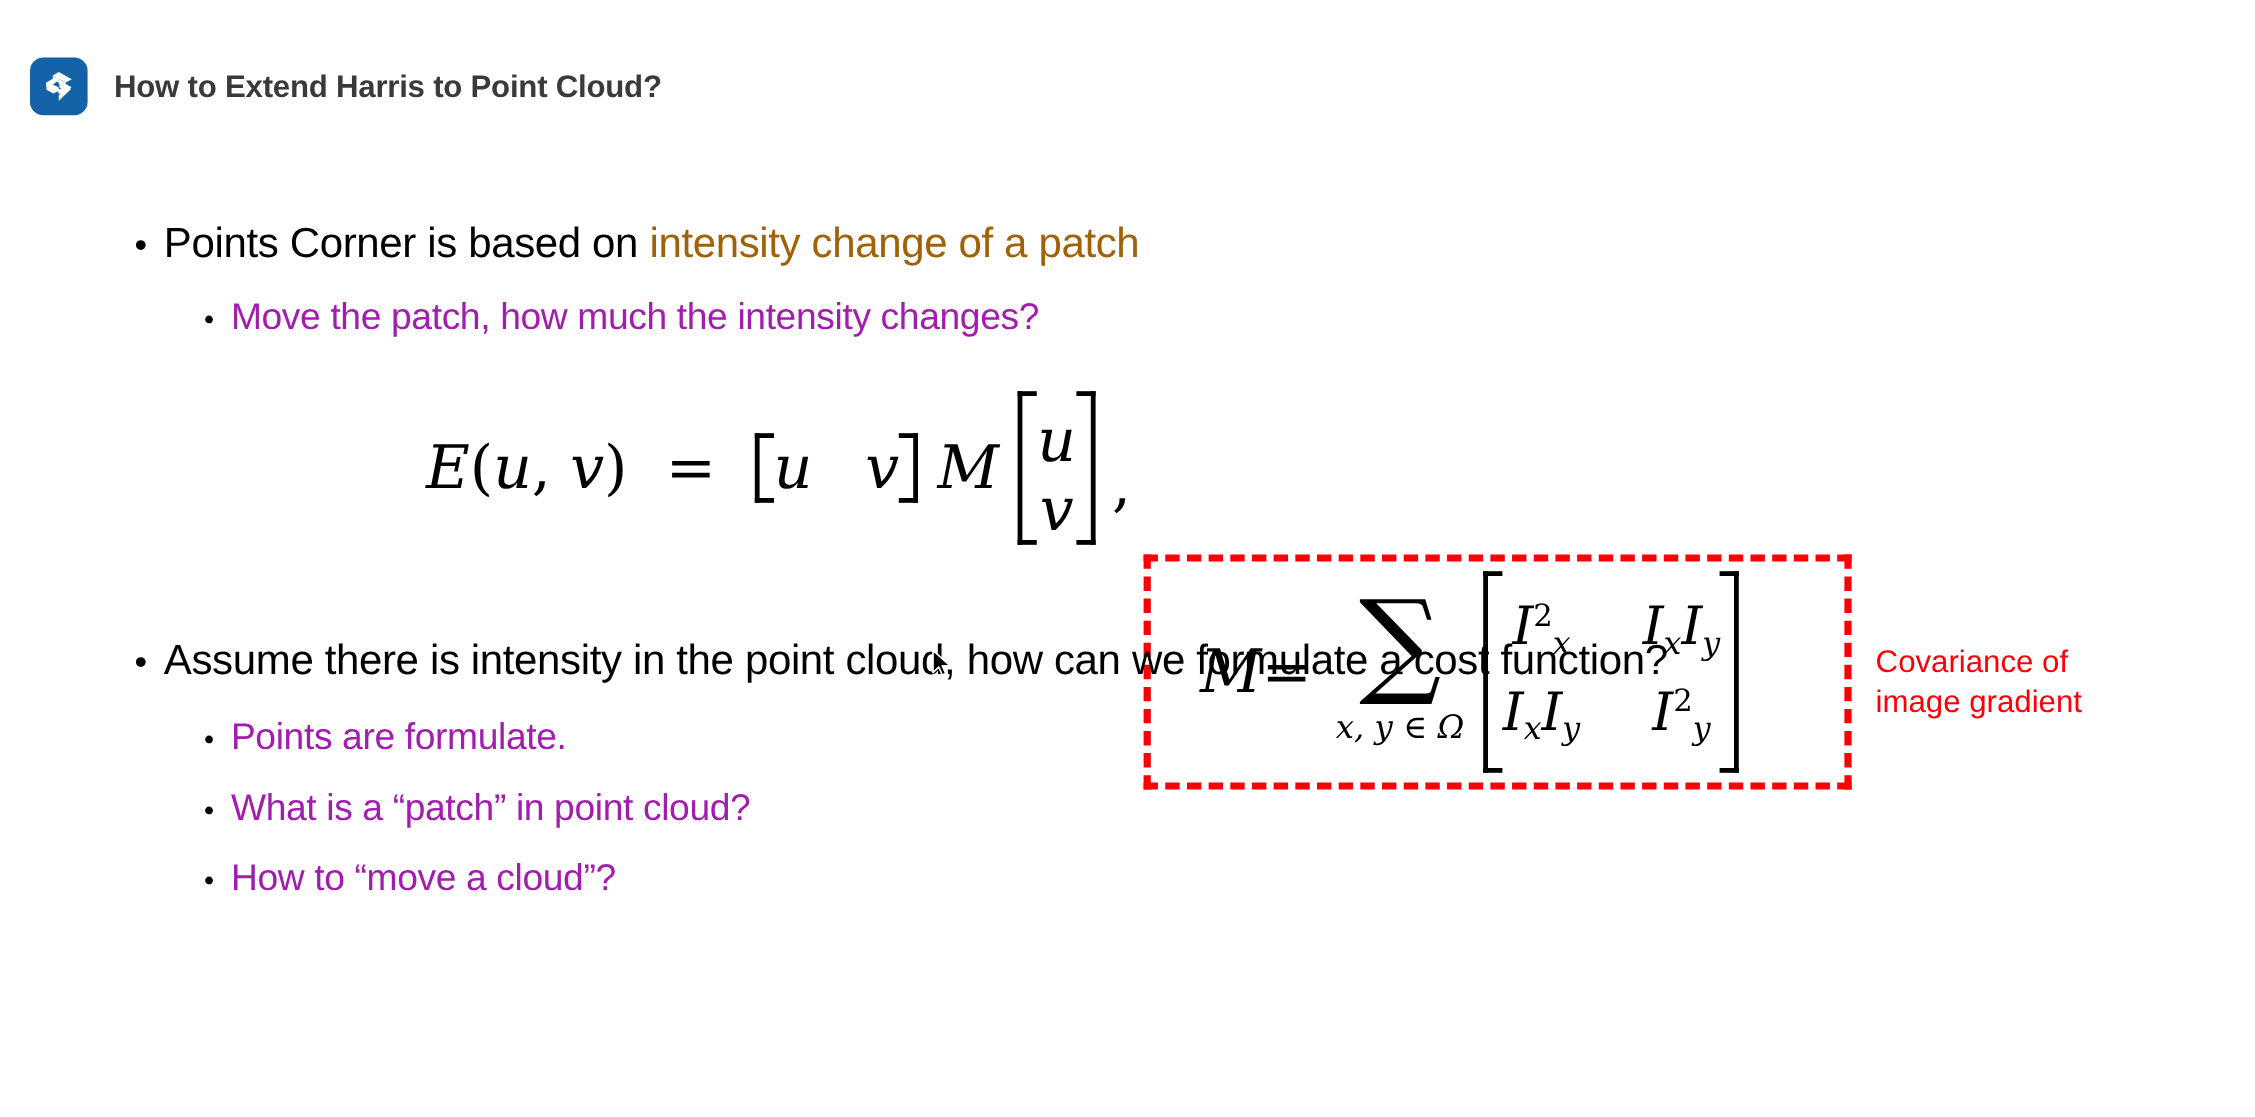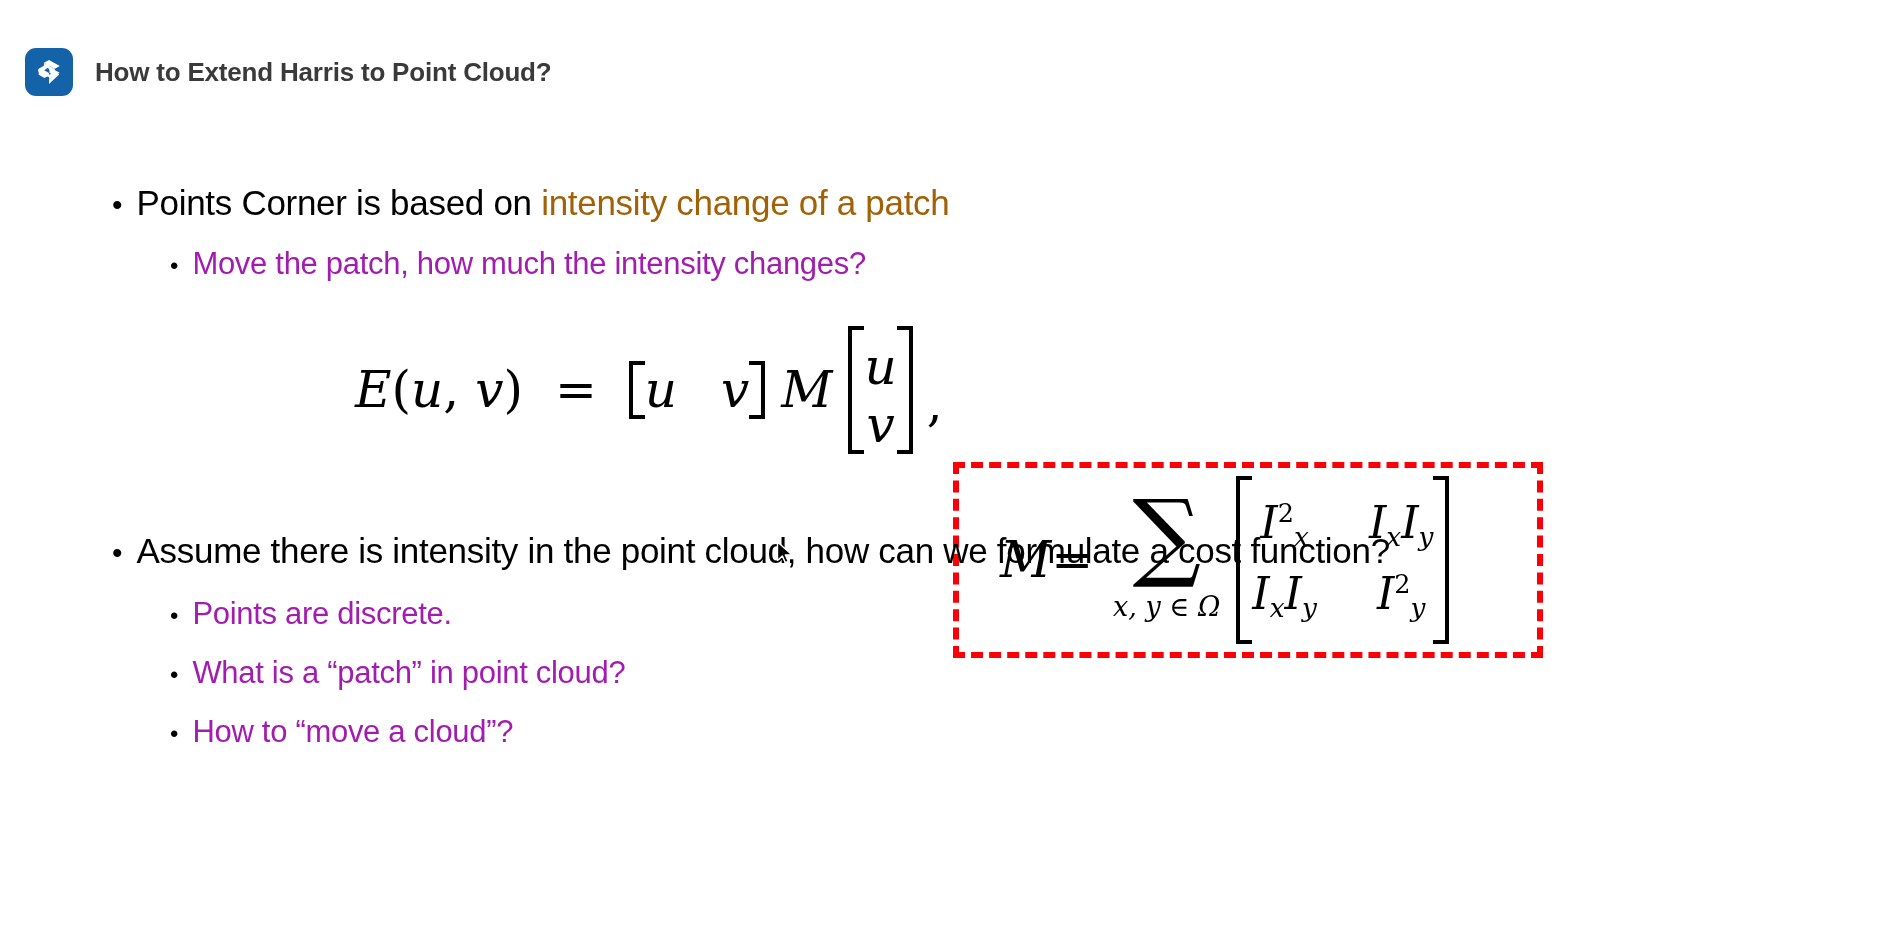--- a/index.html
+++ b/index.html
@@ -303,30 +303,34 @@
       <span class="brk mat2">
         <span class="cells">
           <span class="cell"><span class="mi">I</span><sup class="mx">2</sup><sub class="mx">x</sub></span>
           <span class="cell"><span class="mi">I</span><sub class="mx">x</sub><span class="mi">I</span><sub class="mx">y</sub></span>
           <span class="cell"><span class="mi">I</span><sub class="mx">x</sub><span class="mi">I</span><sub class="mx">y</sub></span>
           <span class="cell"><span class="mi">I</span><sup class="mx">2</sup><sub class="mx">y</sub></span>
         </span>
       </span>
     </div>
 
+    <div class="annotation">
+      <div>Covariance of</div>
+      <div>image gradient</div>
+    </div>
   </div>
 
   <div class="bullet-row" style="left:112px; top:443px;">
     <span class="bullet-dot">•</span>
     <span class="lvl1">Assume there is intensity in the point cloud, how can we formulate a cost function?</span>
   </div>
 
   <div class="bullet-row" style="left:170px; top:508px;">
     <span class="bullet-dot sub">•</span>
-    <span class="lvl2">Points are discrete.</span>
+    <span class="lvl2">Points are formulate.</span>
   </div>
 
   <div class="bullet-row" style="left:170px; top:567px;">
     <span class="bullet-dot sub">•</span>
     <span class="lvl2">What is a “patch” in point cloud?</span>
   </div>
 
   <div class="bullet-row" style="left:170px; top:626px;">
     <span class="bullet-dot sub">•</span>
     <span class="lvl2">How to “move a cloud”?</span>

